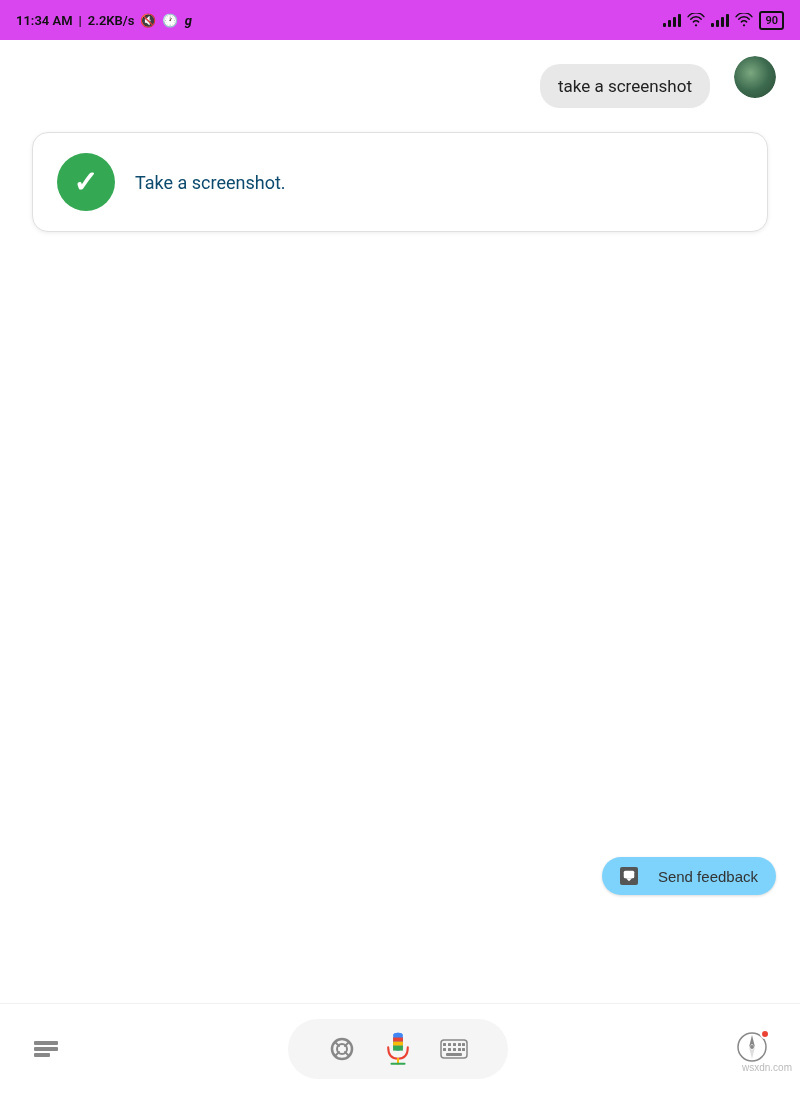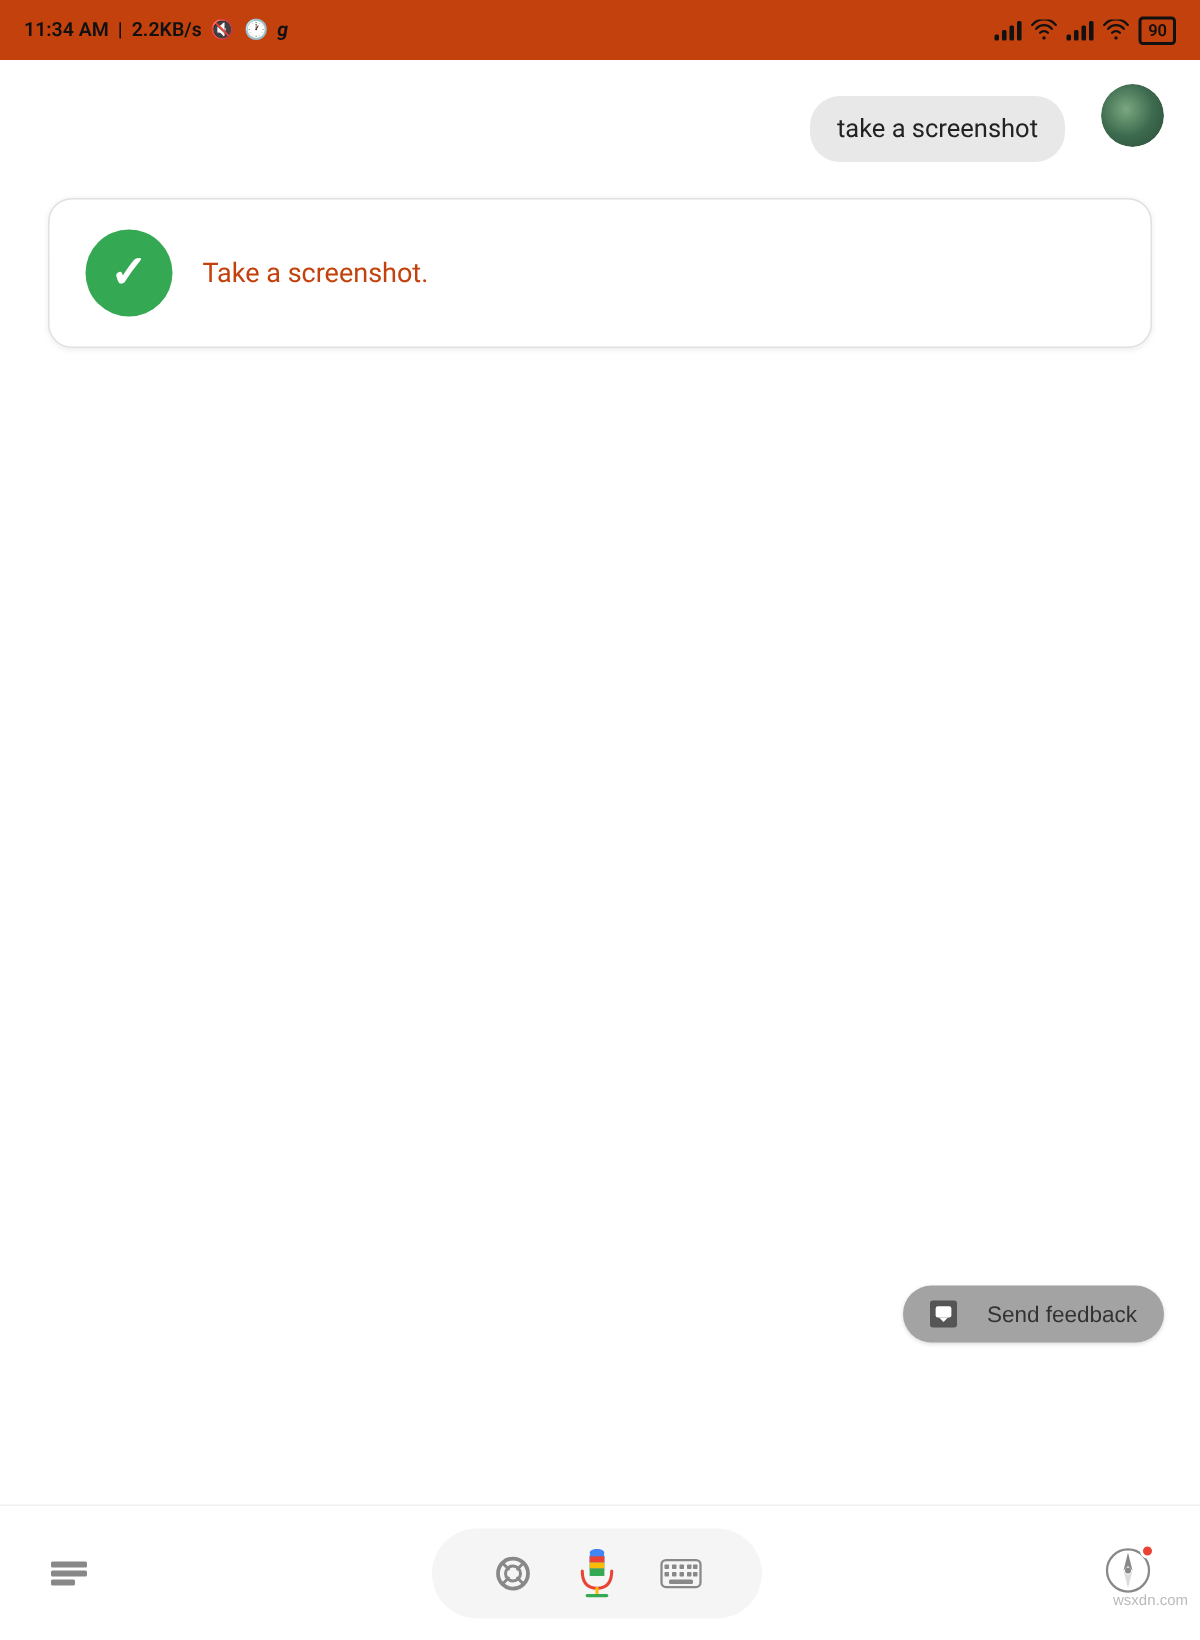--- a/index.html
+++ b/index.html
@@ -17,21 +17,21 @@
       overflow: hidden;
     }
 
     
     .status-bar {
       display: flex;
       justify-content: space-between;
       align-items: center;
       padding: 8px 16px;
       height: 40px;
-      background: #c2410c;
+      background: #d946ef;
     }
 
     .status-left {
       display: flex;
       align-items: center;
       gap: 6px;
       font-size: 13px;
       font-weight: 600;
       color: #111;
     }
@@ -183,29 +183,29 @@
 
     .check-icon {
       color: #fff;
       font-size: 30px;
       font-weight: bold;
       line-height: 1;
     }
 
     .action-text {
       font-size: 18px;
-      color: #c2410c;
+      color: #0c4a6e;
     }
 
     
     .send-feedback-btn {
       position: absolute;
       right: 24px;
       bottom: 108px;
-      background: #a3a3a3;
+      background: #7dd3fc;
       border: none;
       border-radius: 20px;
       padding: 10px 18px;
       display: flex;
       align-items: center;
       gap: 20px;
       font-size: 15px;
       color: #333;
       cursor: pointer;
       box-shadow: 0 1px 3px rgba(0,0,0,0.15);

